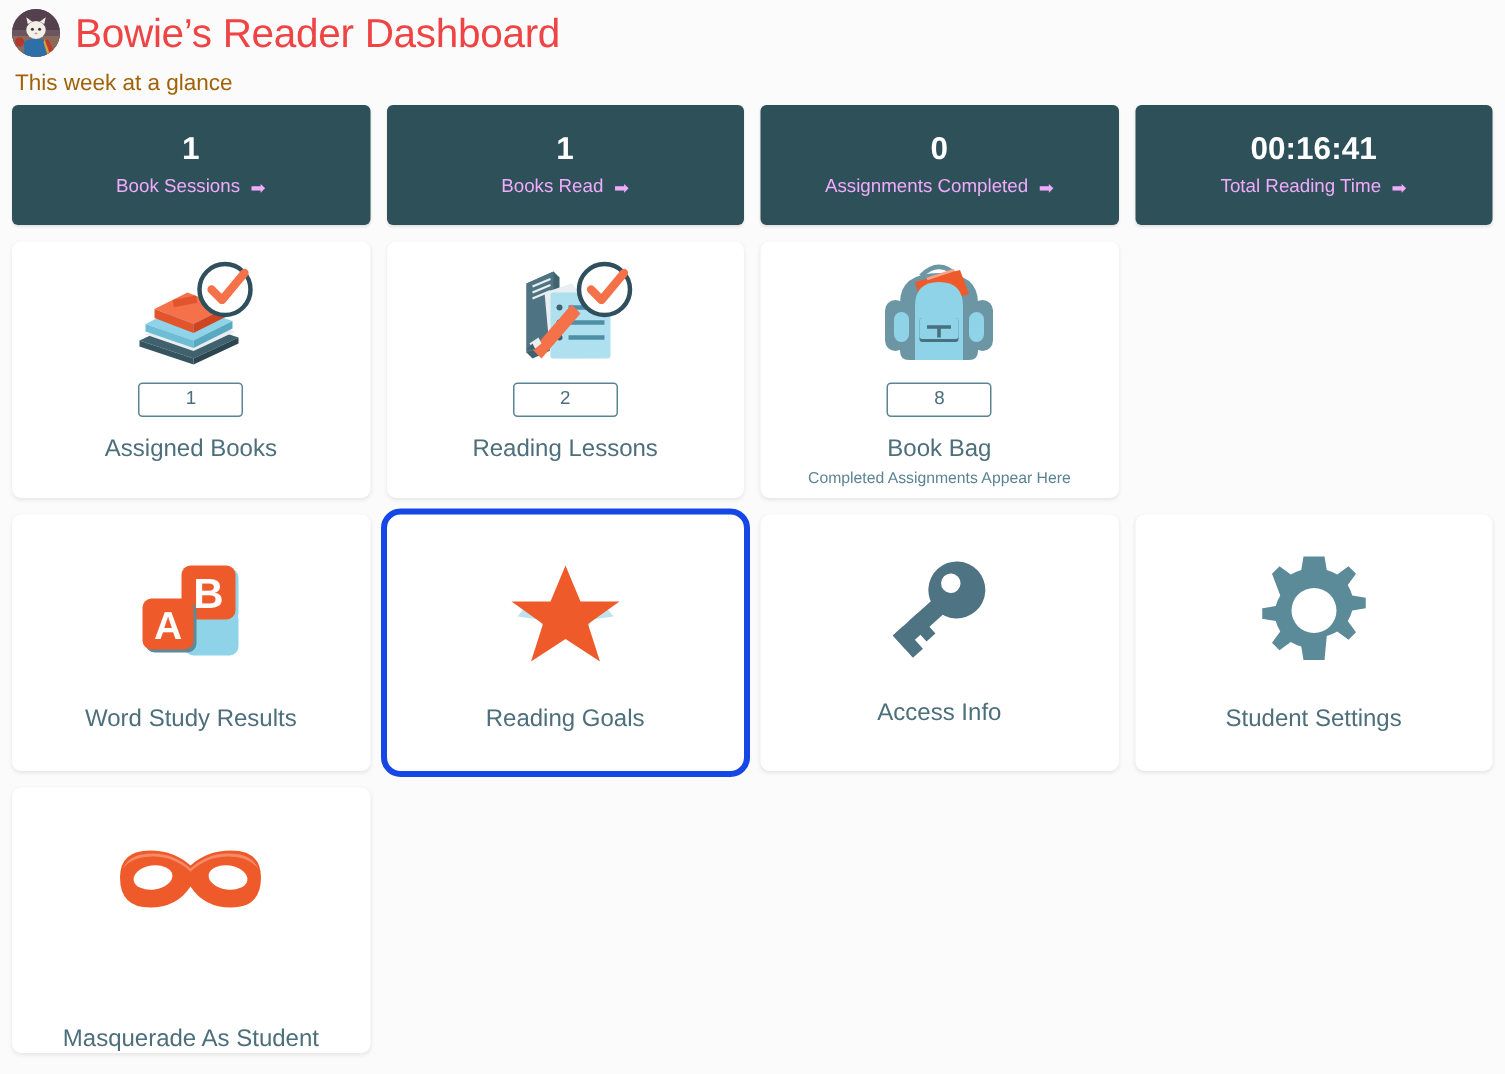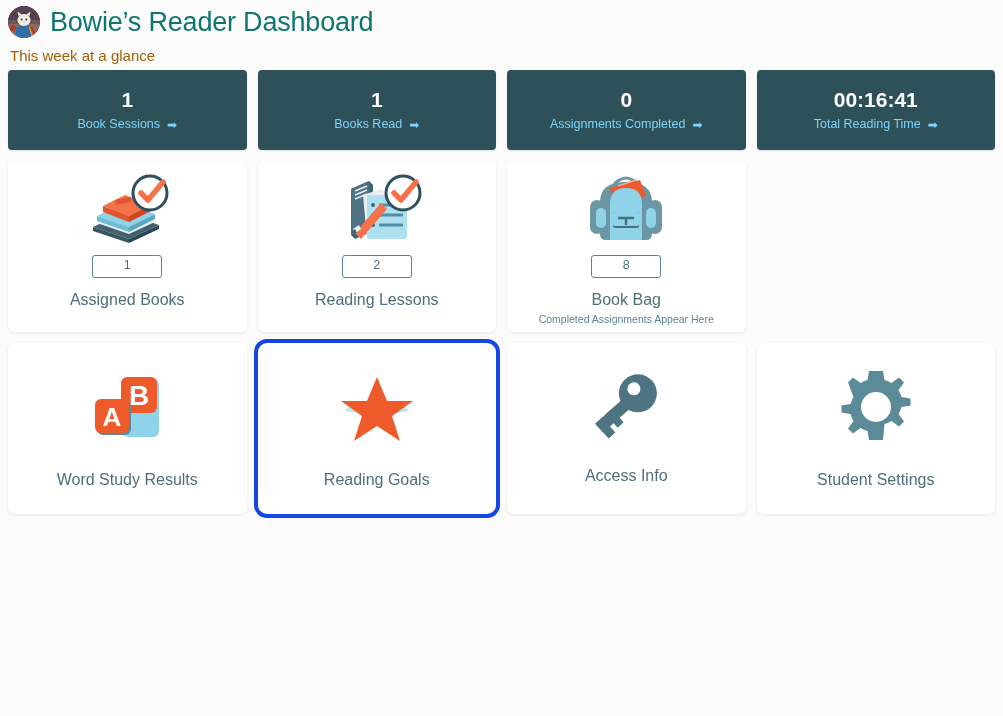--- a/index.html
+++ b/index.html
@@ -28,21 +28,21 @@
     overflow: hidden;
     flex: 0 0 32px;
     background: #4a3a4d;
     position: relative;
   }
   .avatar svg { display: block; width: 100%; height: 100%; }
 
   .page-title {
     font-size: 27px;
     font-weight: 400;
-    color: #0f766e;
+    color: #ef4444;
     letter-spacing: -0.2px;
     line-height: 1;
   }
   .subtitle {
     font-size: 15px;
     color: #a16207;
     padding: 9px 0 0 2px;
     height: 30px;
   }
 
@@ -65,21 +65,21 @@
     cursor: pointer;
     box-shadow: 0 1px 2px rgba(0,0,0,0.10);
   }
   .stat-value {
     color: #ffffff;
     font-size: 21px;
     font-weight: bold;
     line-height: 1;
   }
   .stat-label {
-    color: #7dd3fc;
+    color: #f0abfc;
     font-size: 12.5px;
     line-height: 1;
     display: flex;
     align-items: center;
     gap: 7px;
   }
   .arrow { font-size: 12px; line-height: 1; }
 
   
   .tile-grid {
@@ -346,14 +346,29 @@
         <svg width="84" height="78" viewBox="0 0 84 78">
           <path d="M42 2 l7 0 1.5 9 a28 28 0 0 1 7 3 l7.5-5.5 5 5 -5.5 7.5 a28 28 0 0 1 3 7 l9 1.5 0 7 -9 1.5 a28 28 0 0 1 -3 7 l5.5 7.5 -5 5 -7.5-5.5 a28 28 0 0 1 -7 3 L49 71 l-7 0 -7-0 -1.5-9 a28 28 0 0 1 -7-3 l-7.5 5.5 -5-5 5.5-7.5 a28 28 0 0 1 -3-7 l-9-1.5 0-7 9-1.5 a28 28 0 0 1 3-7 L14 13.5 l5-5 7.5 5.5 a28 28 0 0 1 7-3 L35 2 Z" fill="#5b8a99"></path>
           <circle cx="42" cy="38" r="15" fill="#ffffff"></circle>
         </svg>
       </div>
       <div class="tile-label">Student Settings</div>
     </div>
 
   </div>
 
+  <div class="last-row">
+
+    <div class="tile masquerade">
+      <div class="tile-icon">
+        <svg width="106" height="62" viewBox="0 0 106 62">
+          <path d="M6 26 Q6 8 26 8 Q42 8 53 18 Q64 8 80 8 Q100 8 100 26 Q100 46 80 46 Q62 46 53 32 Q44 46 26 46 Q6 46 6 26 Z" fill="#ef5a2b"></path>
+          <path d="M8 20 Q12 10 28 10 Q42 10 53 20 Q64 10 78 10 Q94 10 98 20 Q92 12 78 12 Q64 12 53 22 Q42 12 28 12 Q14 12 8 20 Z" fill="#f58a66"></path>
+          <ellipse cx="28" cy="26" rx="13" ry="8" fill="#ffffff" transform="rotate(-8 28 26)"></ellipse>
+          <ellipse cx="78" cy="26" rx="13" ry="8" fill="#ffffff" transform="rotate(8 78 26)"></ellipse>
+        </svg>
+      </div>
+      <div class="tile-label">Masquerade As Student</div>
+    </div>
+
+  </div>
 
 </div>
 
 </body></html>

